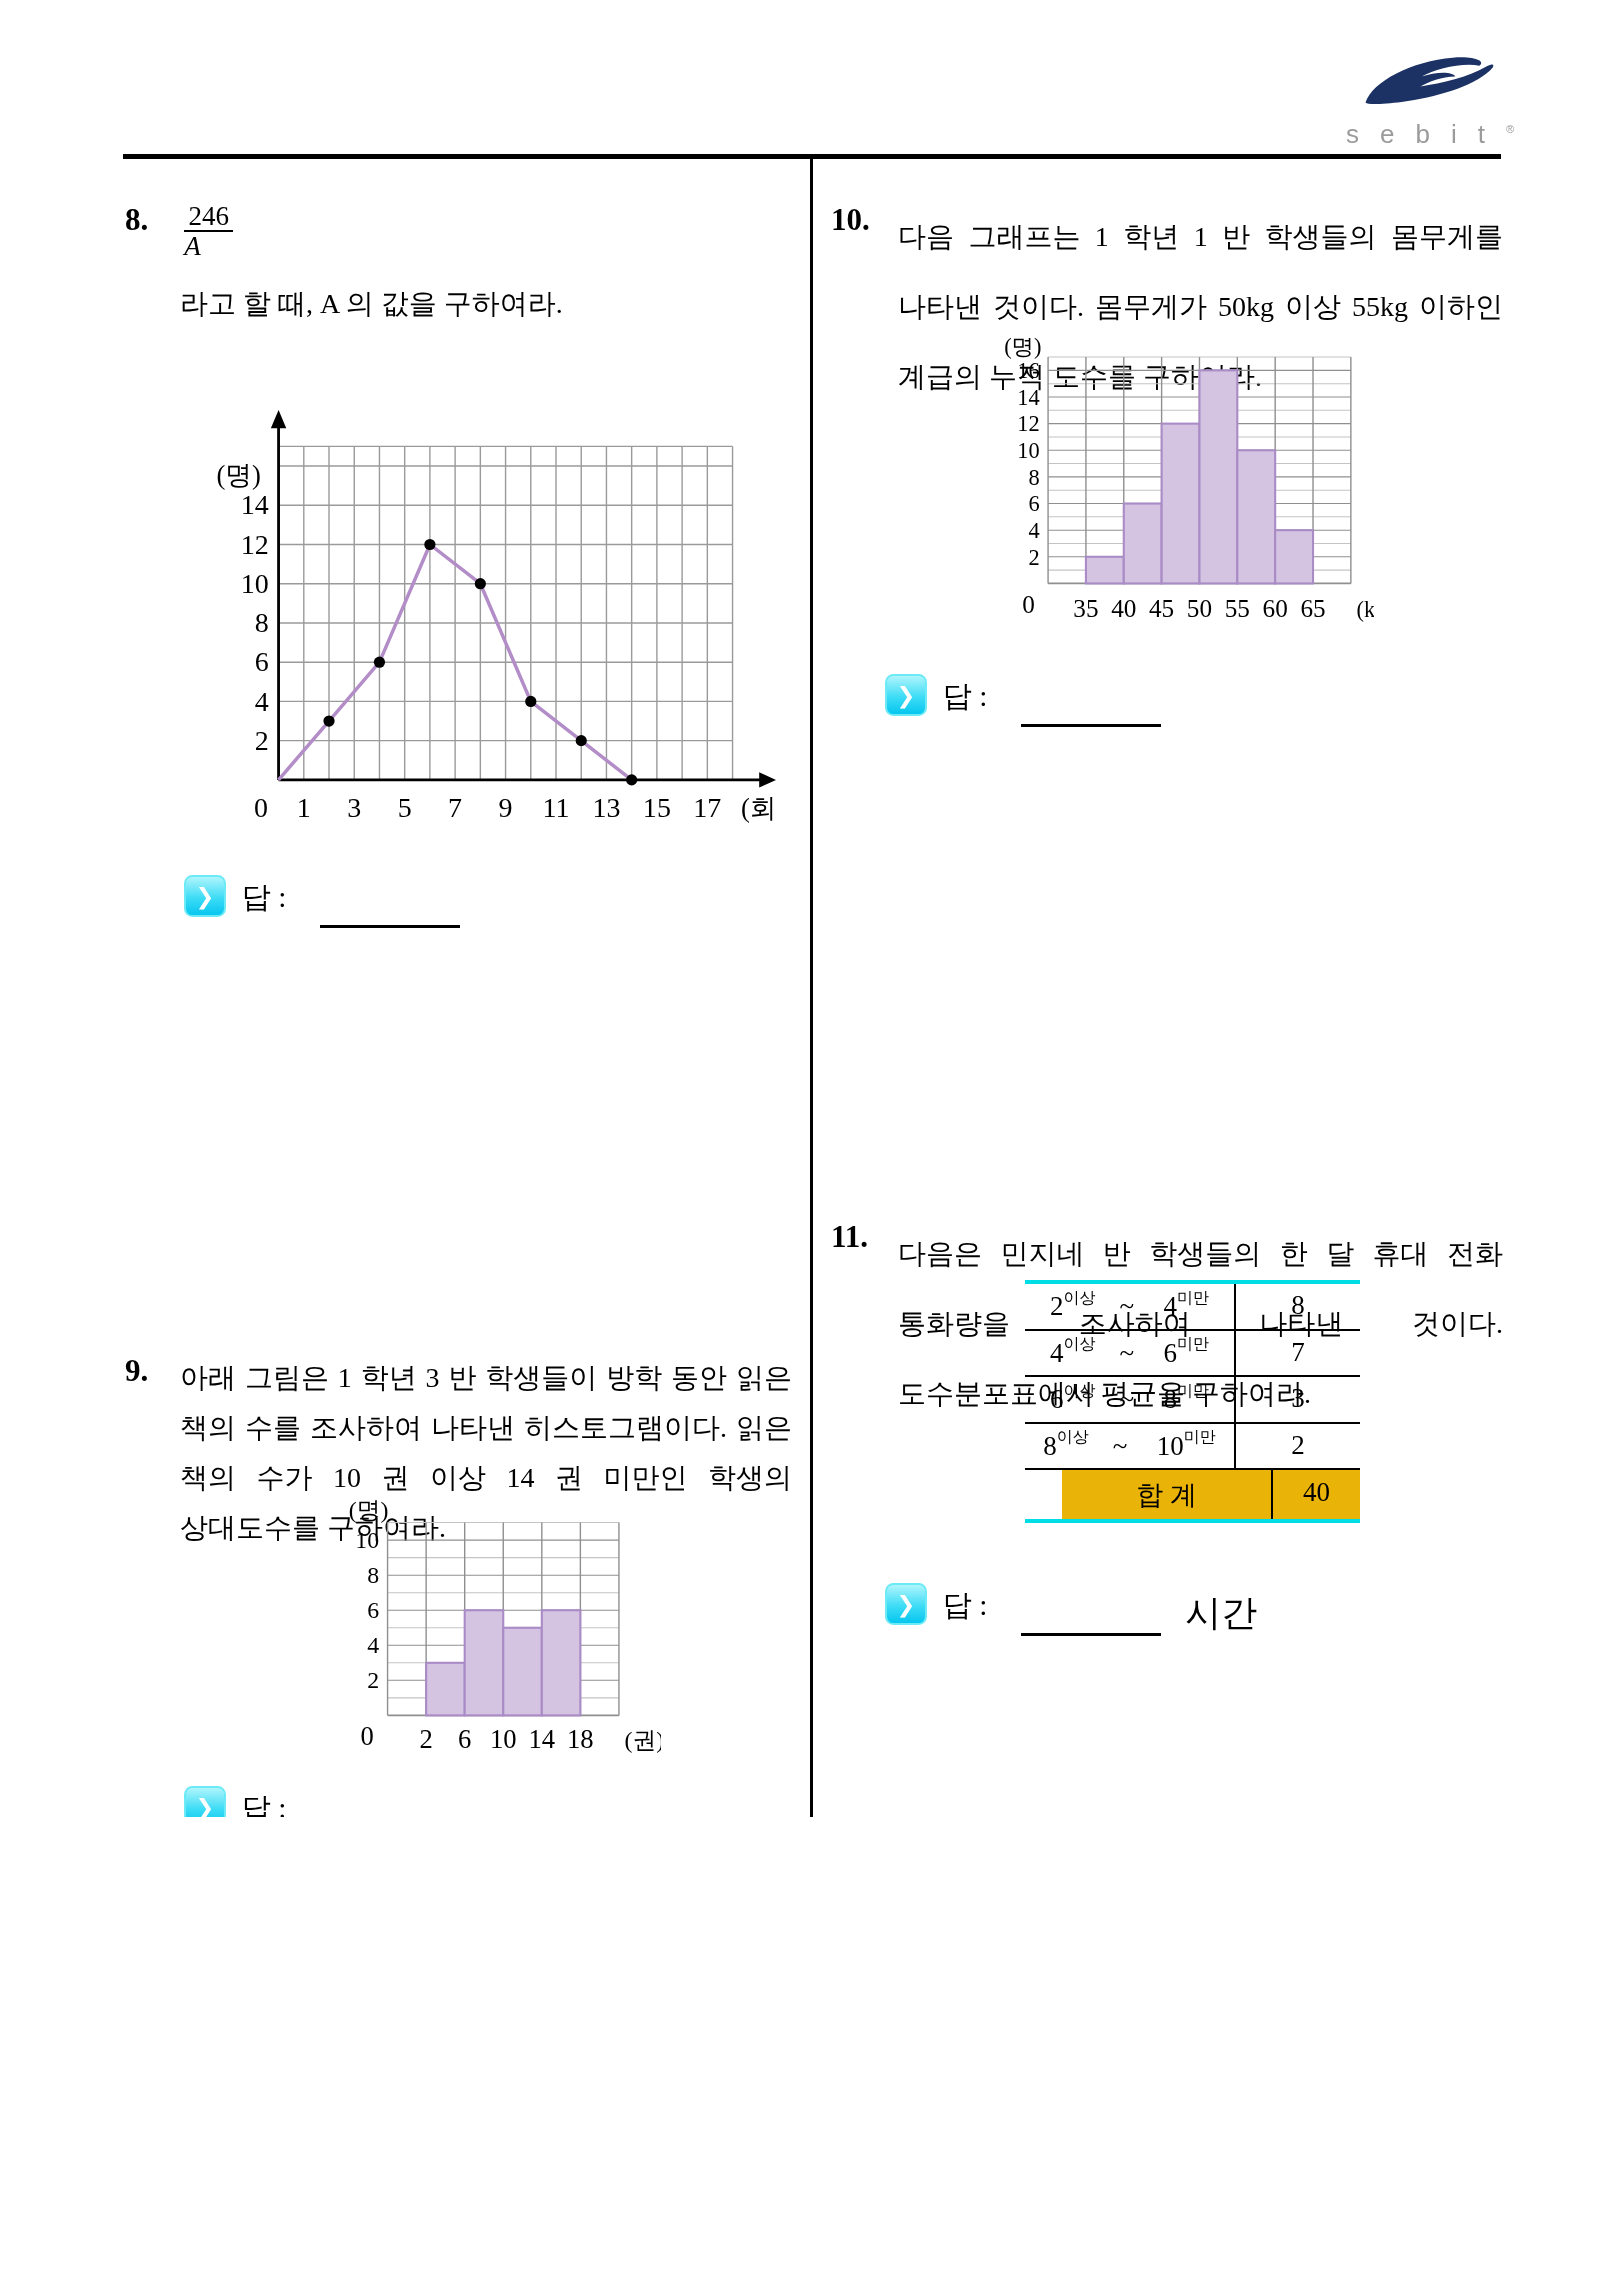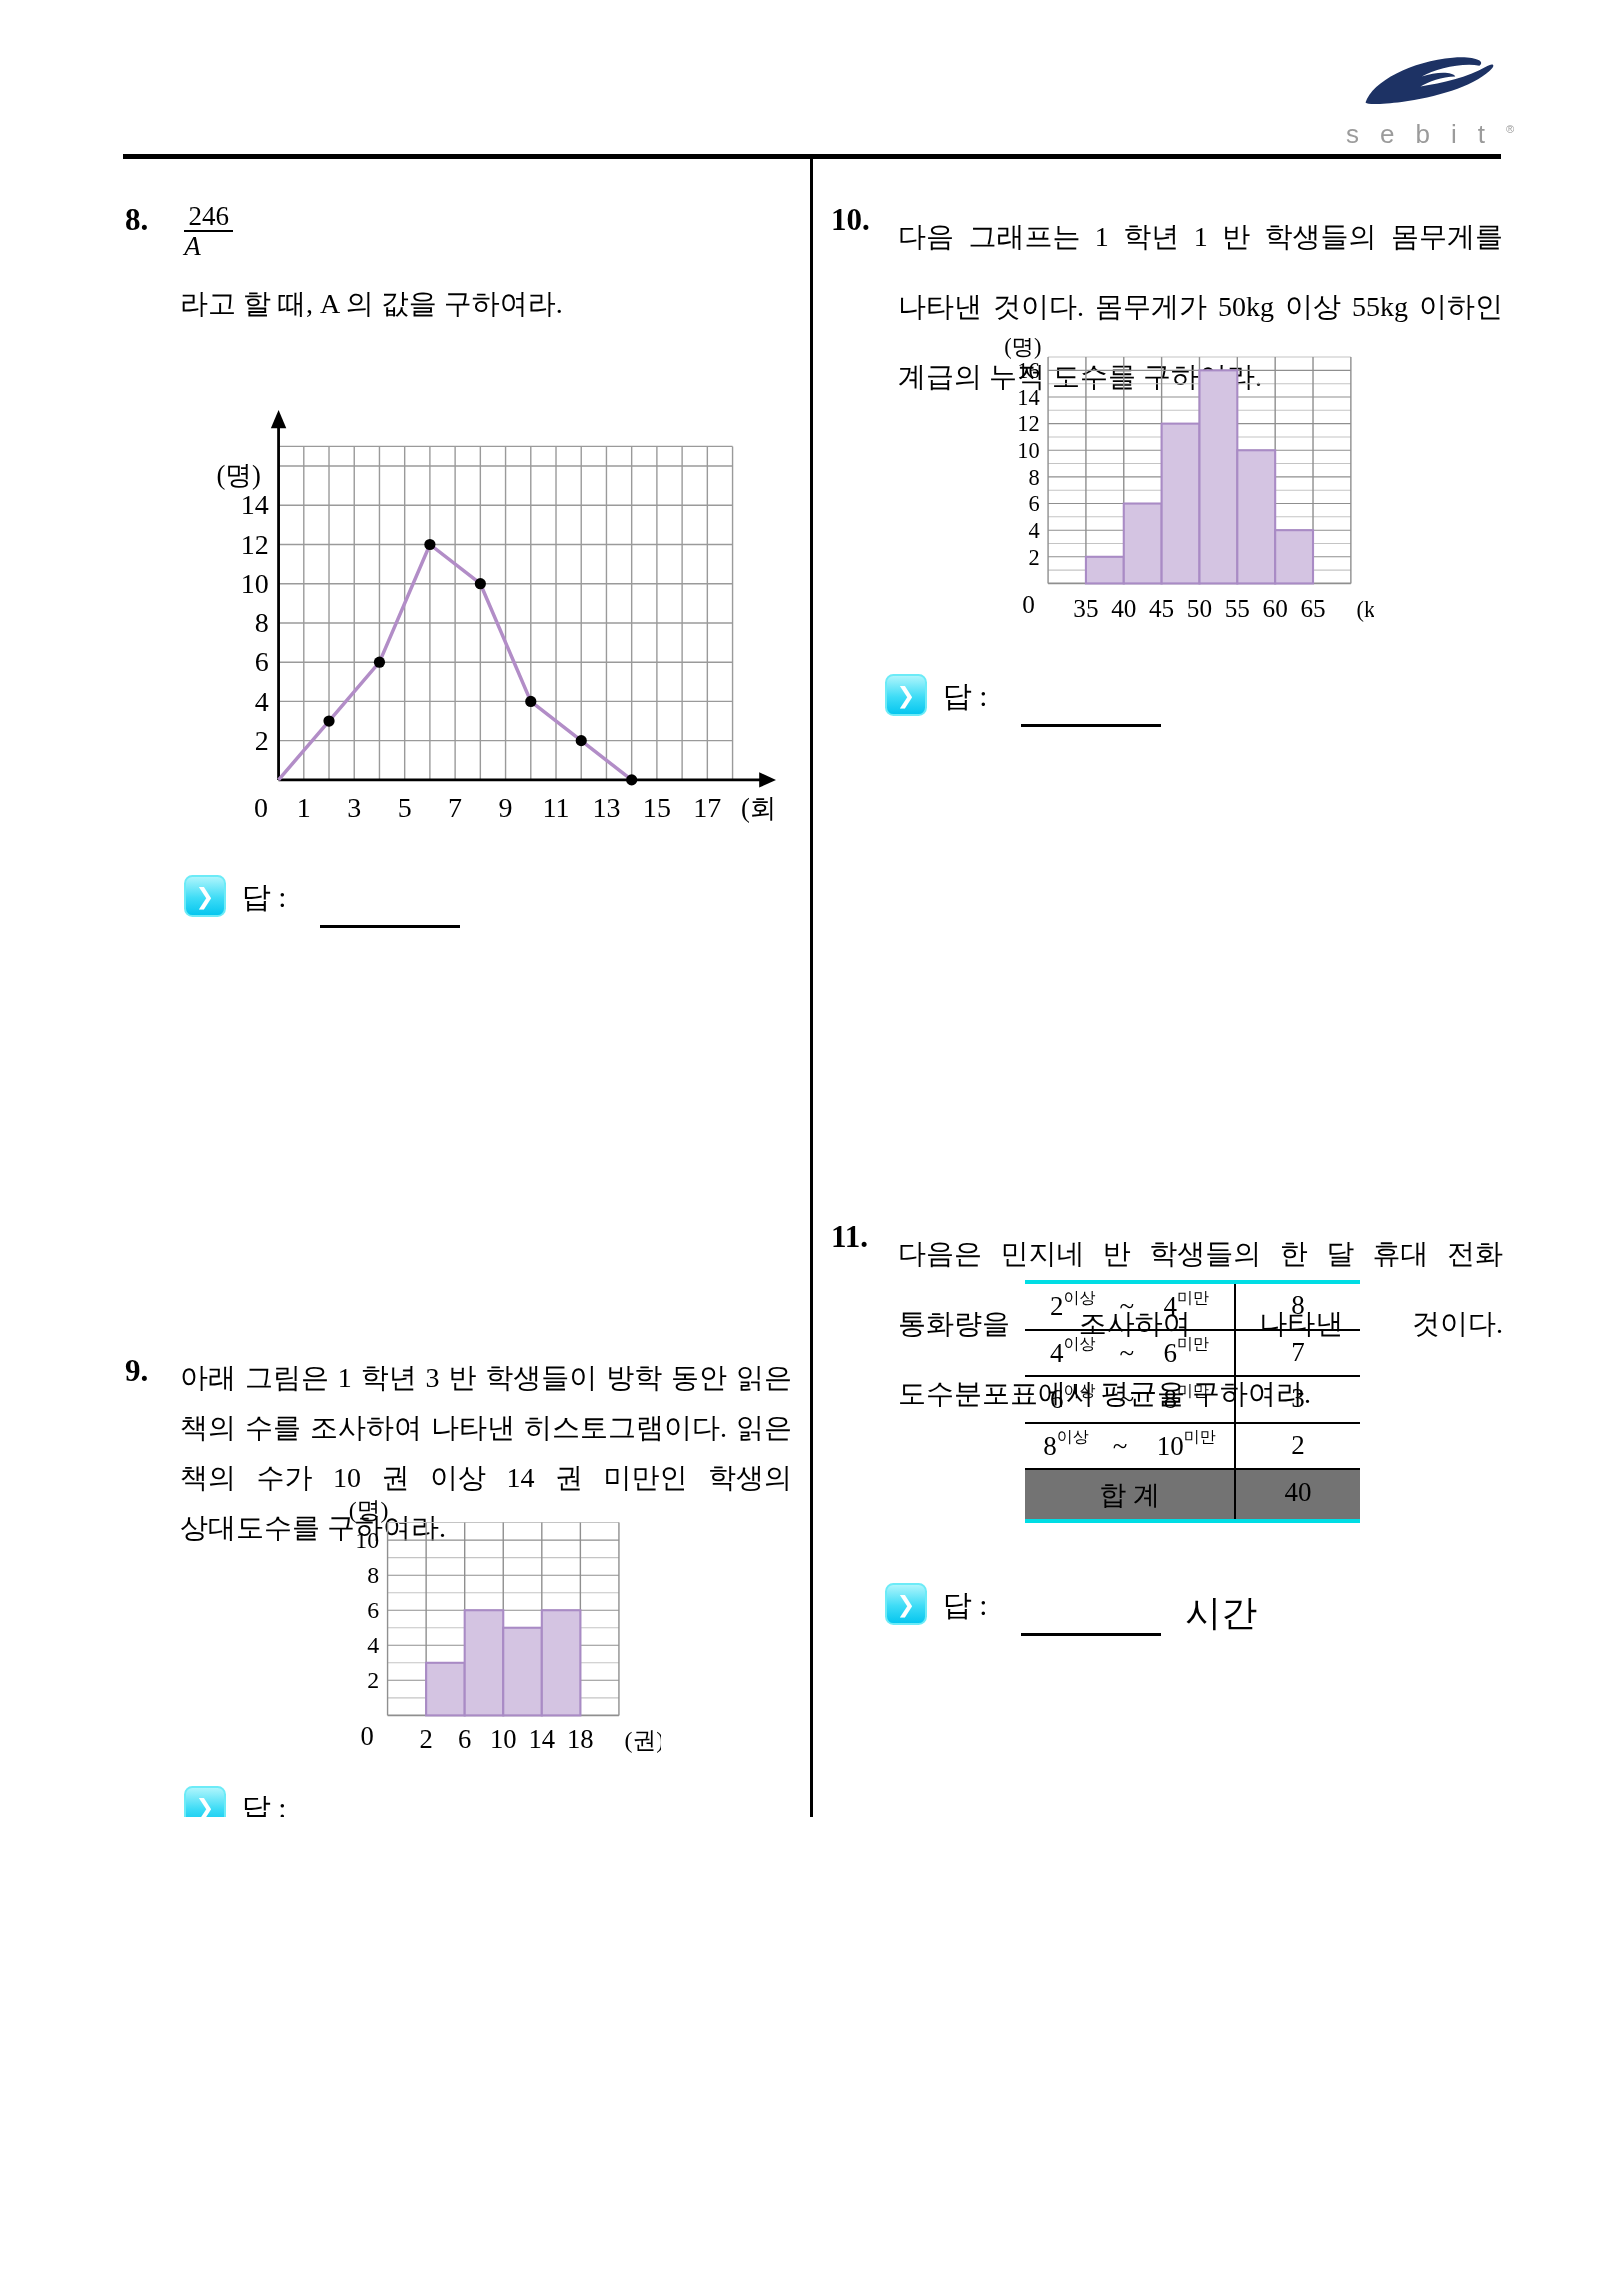--- a/index.html
+++ b/index.html
@@ -32,21 +32,21 @@
   .ans-blank{width:140px;height:50px;border-bottom:3.5px solid #000;margin-left:34px;}
   .ans-suffix{font-size:36px;margin-left:24px;margin-top:5.6px;}
   
   .tbl{position:absolute;left:1025px;top:1280px;width:335px;
        border-top:4.2px solid #00dde4;border-bottom:4.2px solid #00dde4;font-size:27px;}
   .trow{display:flex;align-items:stretch;}
   .trow .c1{width:209px;border-right:2.8px solid #000;text-align:center;padding:6.3px 0;}
   .trow .c2{flex:1;text-align:center;padding:6.3px 0;}
   .thead{background:#e9e9e9;border-bottom:3.5px solid #00dde4;}
   .tdata{border-bottom:2.1px solid #000;}
-  .ttotal{background:#737373;}
+  .ttotal{background:#eab308;margin-left:37px;}
   .sup{font-size:16px;vertical-align:super;position:relative;top:-2.8px;text-align:center;}
   .tilde{margin:0 24px;}
   .range-hi{margin-left:5.6px;}
   svg text{font-family:"Liberation Serif","DejaVu Serif",serif;}
   .page-num{position:absolute;left:0;top:2230px;width:100%;text-align:center;font-size:32px;}
 </style>
 </head>
 <body>
 
 <div id="page">

